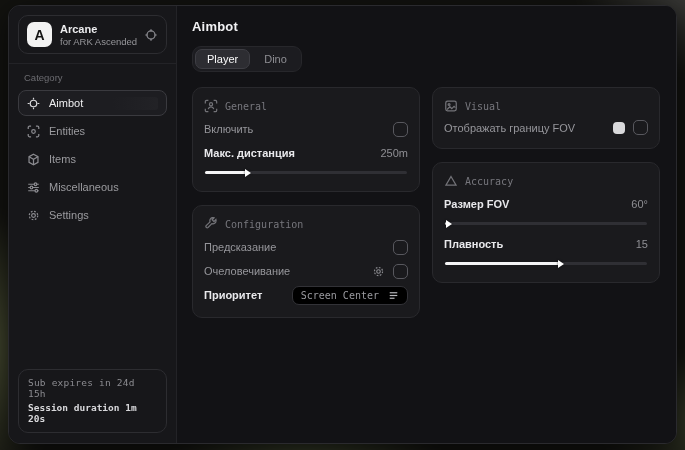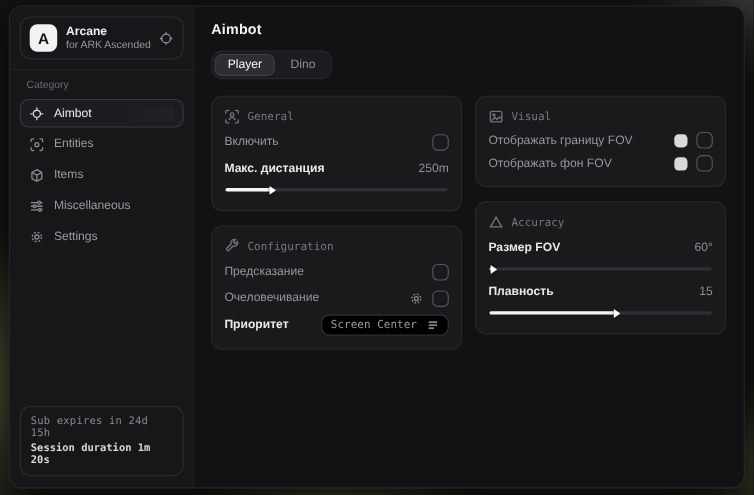--- a/index.html
+++ b/index.html
@@ -286,27 +286,20 @@
             </span>
             <span>Visual</span>
           </div>
           <div class="row" style="min-height:21px">
             <span class="lab dim">Отображать границу FOV</span>
             <span class="row-right">
               <span class="swatch" style="background: rgb(217, 217, 219);"></span>
               <span class="checkbox"></span>
             </span>
           </div>
-          <div class="row" style="min-height:21px">
-            <span class="lab dim">Отображать фон FOV</span>
-            <span class="row-right">
-              <span class="swatch" style="background: rgb(217, 217, 219);"></span>
-              <span class="checkbox"></span>
-            </span>
-          </div>
         </div>
 
         <div class="card">
           <div class="card-head">
             <span class="ic">
               <svg width="14" height="14" viewBox="0 0 16 16" fill="none" stroke="currentColor" stroke-width="1.4">
                 <path d="M8 2.8l5.8 10H2.2z"></path>
               </svg>
             </span>
             <span>Accuracy</span>

